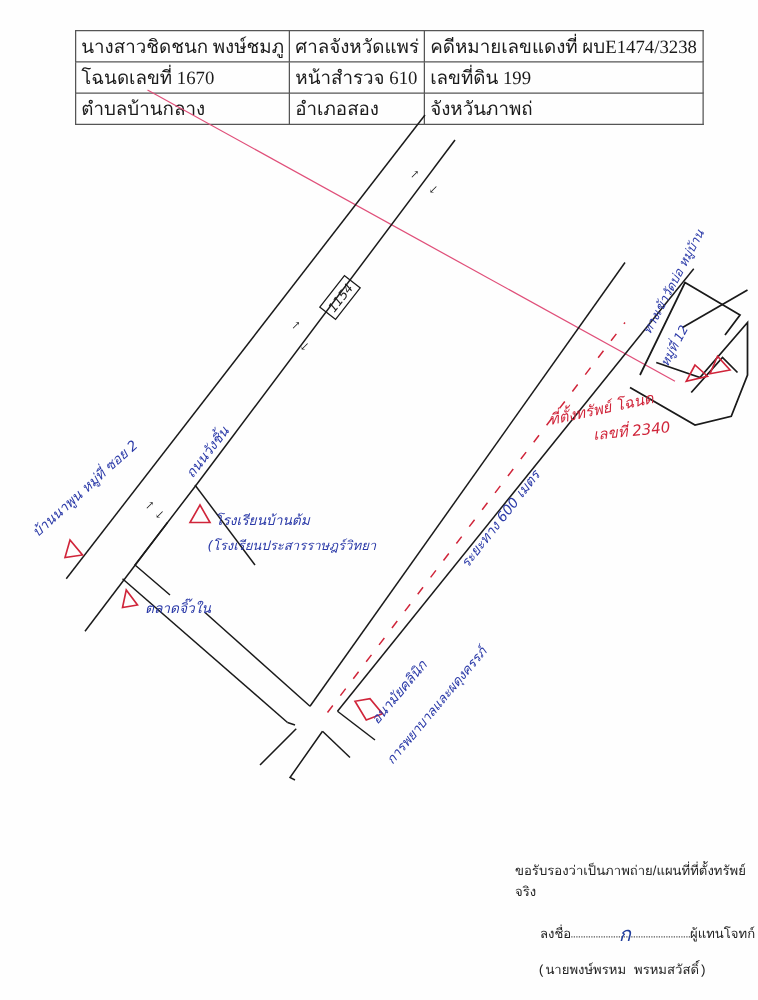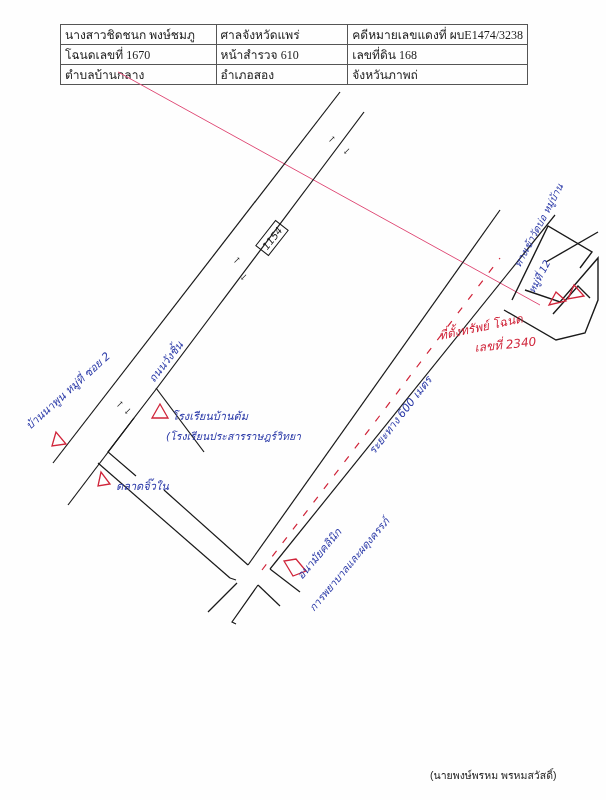--- a/index.html
+++ b/index.html
@@ -1,54 +1,54 @@
 <!DOCTYPE html>
 <html><head>
 <meta charset="utf-8">
 <style>
   html, body { margin:0; padding:0; background:#ffffff; }
   body { width:606px; height:800px; position:relative; overflow:hidden;
          font-family:"DejaVu Serif","Liberation Serif",serif; }
   .doc { position:absolute; left:0; top:0; width:606px; height:800px; background:#fefefe; }
 
   table.info { position:absolute; left:60px; top:24px; width:468px; border-collapse:collapse;
-               font-family:"Liberation Serif","DejaVu Serif",serif; font-size:12px; color:#1a1a1a; }
+               font-family:"Liberation Serif","DejaVu Serif",serif; font-size:15px; color:#1a1a1a; }
   table.info td { border:1px solid #555; height:18px; padding:0 4px; white-space:nowrap; }
   table.info td.c1 { width:155px; }
   table.info td.c2 { width:145px;margin-left:20px; }
 
   svg.map { position:absolute; left:0; top:0; width:606px; height:800px; }
   .hand { font-family:"DejaVu Sans","Liberation Sans",sans-serif; font-style:italic; }
 
   .cert { position:absolute; left:412px; top:688px; font-family:"Liberation Sans","DejaVu Sans",sans-serif;
           font-size:10.5px; color:#222; }
   .sign { position:absolute; left:432px; top:738px; font-family:"Liberation Sans","DejaVu Sans",sans-serif;
           font-size:10.5px; color:#222; white-space:nowrap; }
   .sign .dots { display:inline-block; width:95px; border-bottom:1px dotted #555; vertical-align:baseline; position:relative; }
   .sign .sig { position:absolute; left:38px; top:-14px; font-family:"DejaVu Serif",serif; font-style:italic;
                color:#1f3c9c; font-size:16px; }
-  .printed { position:absolute; left:430px; top:767px; font-family:Liberation Sans, sans-serif;
+  .printed { position:absolute; left:430px; top:767px; font-family:Liberation Mono, monospace;
              font-size:10.5px; color:#222; }
 </style>
 </head>
 <body>
 
 <div class="doc">
 
   <table class="info">
     <tbody>
         <tr>
       <td class="c1">นางสาวชิดชนก พงษ์ชมภู</td>
       <td class="c2">ศาลจังหวัดแพร่</td>
       <td>คดีหมายเลขแดงที่ ผบE1474/3238</td>
     </tr>
     <tr>
       <td class="c1">โฉนดเลขที่   1670</td>
       <td class="c2">หน้าสำรวจ   610</td>
-      <td>เลขที่ดิน 168</td>
+      <td>เลขที่ดิน 199</td>
     </tr>
     <tr>
       <td class="c1">ตำบลบ้านกลาง</td>
       <td class="c2">อำเภอสอง</td>
       <td>จังหวันภาพถ่</td>
     </tr>
   </tbody>
     </table>
 
   <svg class="map" viewBox="0 0 606 800">
@@ -121,16 +121,20 @@
       <text transform="translate(520,268) rotate(-62)" font-size="10">ทางเข้าวัดบ่อ หมู่บ้าน</text>
       <text transform="translate(534,294) rotate(-62)" font-size="10">หมู่ที่ 12</text>
     </g>
 
     <g fill="#d0253a" class="hand" font-size="12">
       <text transform="translate(440,340) rotate(-12)">ที่ตั้งทรัพย์ โฉนด</text>
       <text transform="translate(475,352) rotate(-6)">เลขที่ 2340</text>
     </g>
   </svg>
 
+  <div class="cert">ขอรับรองว่าเป็นภาพถ่าย/แผนที่ที่ตั้งทรัพย์จริง</div>
 
+  <div class="sign">
+    <span>ลงชื่อ</span><span class="dots"><span class="sig">ก</span></span><span>ผู้แทนโจทก์</span>
+  </div>
 
   <div class="printed">(นายพงษ์พรหม พรหมสวัสดิ์)</div>
 </div>
 
 </body></html>

